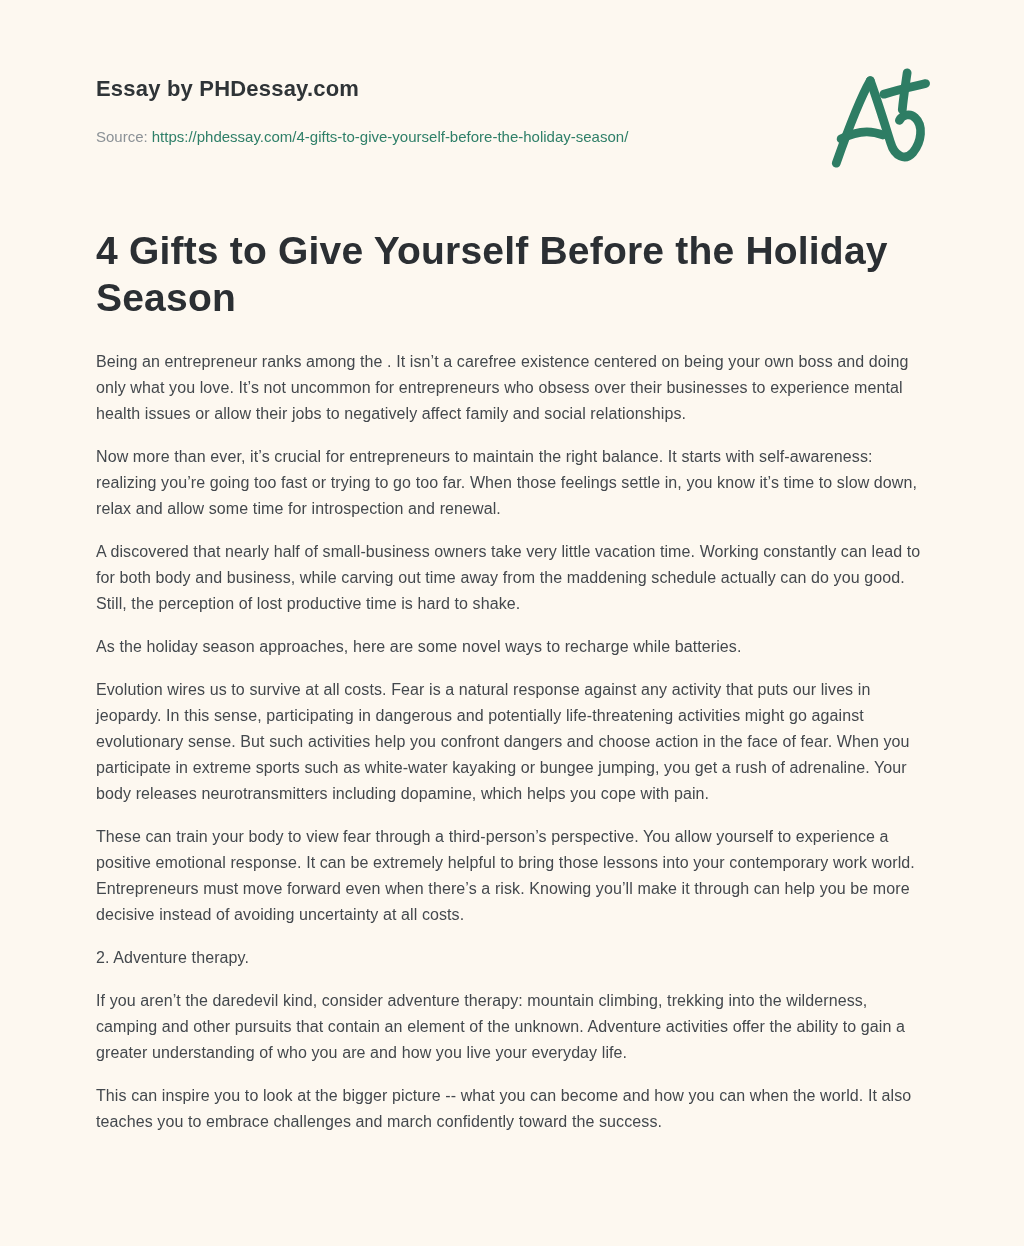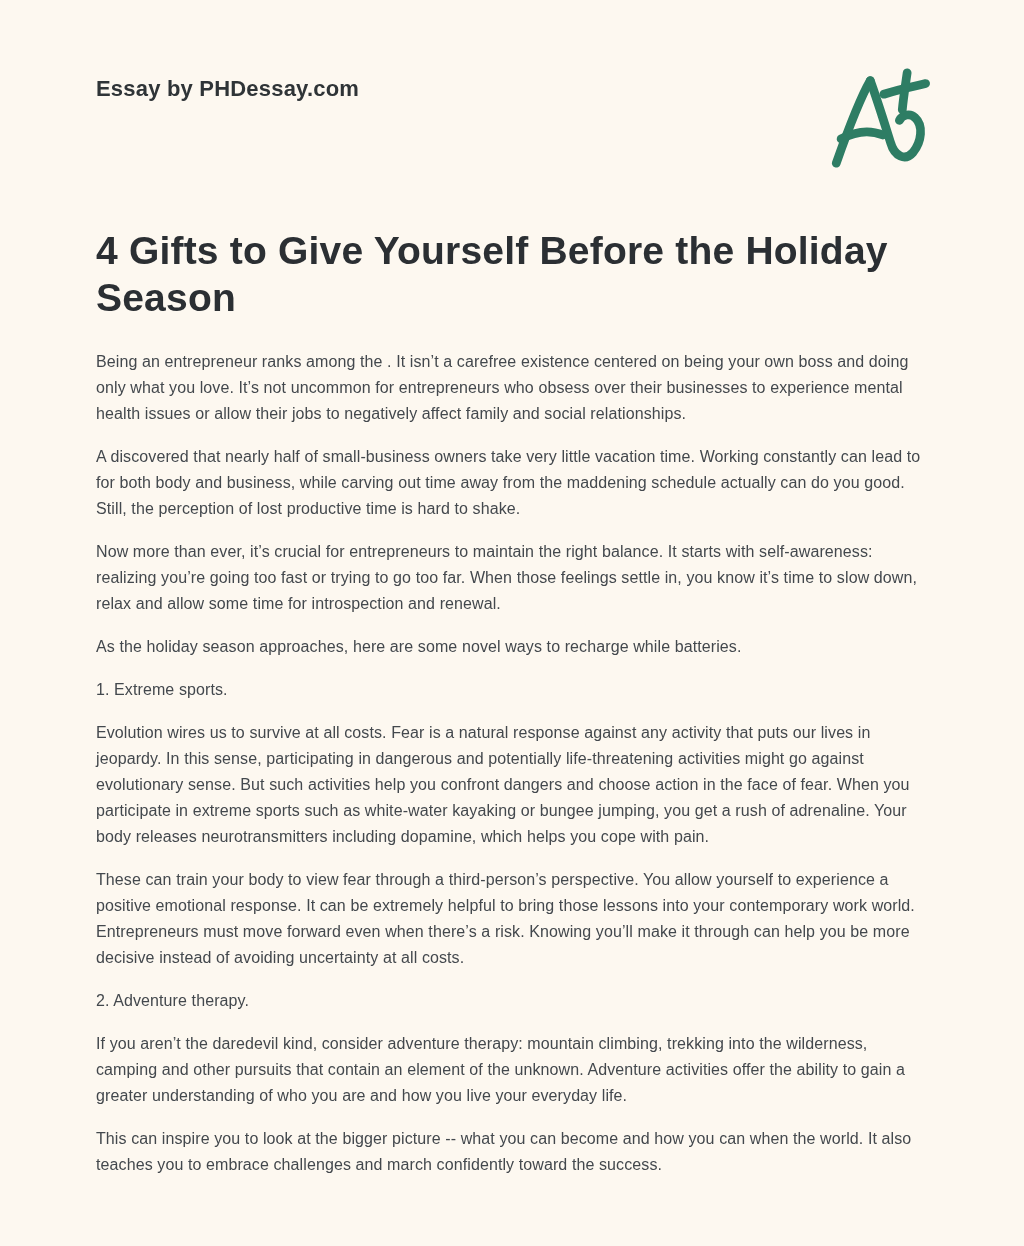--- a/index.html
+++ b/index.html
@@ -72,42 +72,42 @@
   }
 </style>
 </head>
 <body>
 
 <div class="page">
 
   <header class="page-header">
     <div class="header-text">
       <h2 class="site-title">Essay by PHDessay.com</h2>
+      <p class="source-line"><span>Source:</span><a href="#">https://phdessay.com/4-gifts-to-give-yourself-before-the-holiday-season/</a></p>
     </div>
     <div class="logo">
       <svg viewBox="0 0 110 105" fill="none" xmlns="http://www.w3.org/2000/svg">
         <g stroke="#2e7d64" stroke-width="9" stroke-linecap="round" fill="none">
           <path d="M12,98 C24,64 36,32 47,13"></path>
           <path d="M47,13 C54,32 62,58 68,77 C72,91 83,96 91,87 C100,76 102,59 93,51 C88,46 80,48 77,54"></path>
           <path d="M17,73 C34,64 48,64 60,69"></path>
           <path d="M61,27 C76,22 91,19 104,16"></path>
           <path d="M85,5 C83,19 81,32 80,43"></path>
         </g>
       </svg>
     </div>
   </header>
 
   <main>
     <h1 class="essay-title">4 Gifts to Give Yourself Before the Holiday Season</h1>
     <div class="essay-body">
         <p>Being an entrepreneur ranks among the . It isn’t a carefree existence centered on being your own boss and doing only what you love. It’s not uncommon for entrepreneurs who obsess over their businesses to experience mental health issues or allow their jobs to negatively affect family and social relationships.</p>
+        <p>Now more than ever, it’s crucial for entrepreneurs to maintain the right balance. It starts with self-awareness: realizing you’re going too fast or trying to go too far. When those feelings settle in, you know it’s time to slow down, relax and allow some time for introspection and renewal.</p>
         <p>A  discovered that nearly half of small-business owners take very little vacation time. Working constantly can lead to  for both body and business, while carving out time away from the maddening schedule actually can do you good. Still, the perception of lost productive time is hard to shake.</p>
-        <p>Now more than ever, it’s crucial for entrepreneurs to maintain the right balance. It starts with self-awareness: realizing you’re going too fast or trying to go too far. When those feelings settle in, you know it’s time to slow down, relax and allow some time for introspection and renewal.</p>
         <p>As the holiday season approaches, here are some novel ways to recharge while batteries.</p>
-        <p>1. Extreme sports.</p>
         <p>Evolution wires us to survive at all costs. Fear is a natural response against any activity that puts our lives in jeopardy. In this sense, participating in dangerous and potentially life-threatening activities might go against evolutionary sense. But such activities help you confront dangers and choose action in the face of fear. When you participate in extreme sports such as white-water kayaking or bungee jumping, you get a rush of adrenaline. Your body releases neurotransmitters including dopamine, which helps you cope with pain.</p>
         <p>These  can train your body to view fear through a third-person’s perspective. You allow yourself to experience a positive emotional response. It can be extremely helpful to bring those lessons into your contemporary work world. Entrepreneurs must move forward even when there’s a risk. Knowing you’ll make it through can help you be more decisive instead of avoiding uncertainty at all costs.</p>
         <p>2. Adventure therapy.</p>
         <p>If you aren’t the daredevil kind, consider adventure therapy: mountain climbing, trekking into the wilderness, camping and other pursuits that contain an element of the unknown. Adventure activities offer the ability to gain a greater understanding of who you are and how you live your everyday life.</p>
         <p>This can inspire you to look at the bigger picture -- what you can become and how you can when the world. It also teaches you to embrace challenges and march confidently toward the success.</p>
       </div>
   </main>
 
 </div>
 

